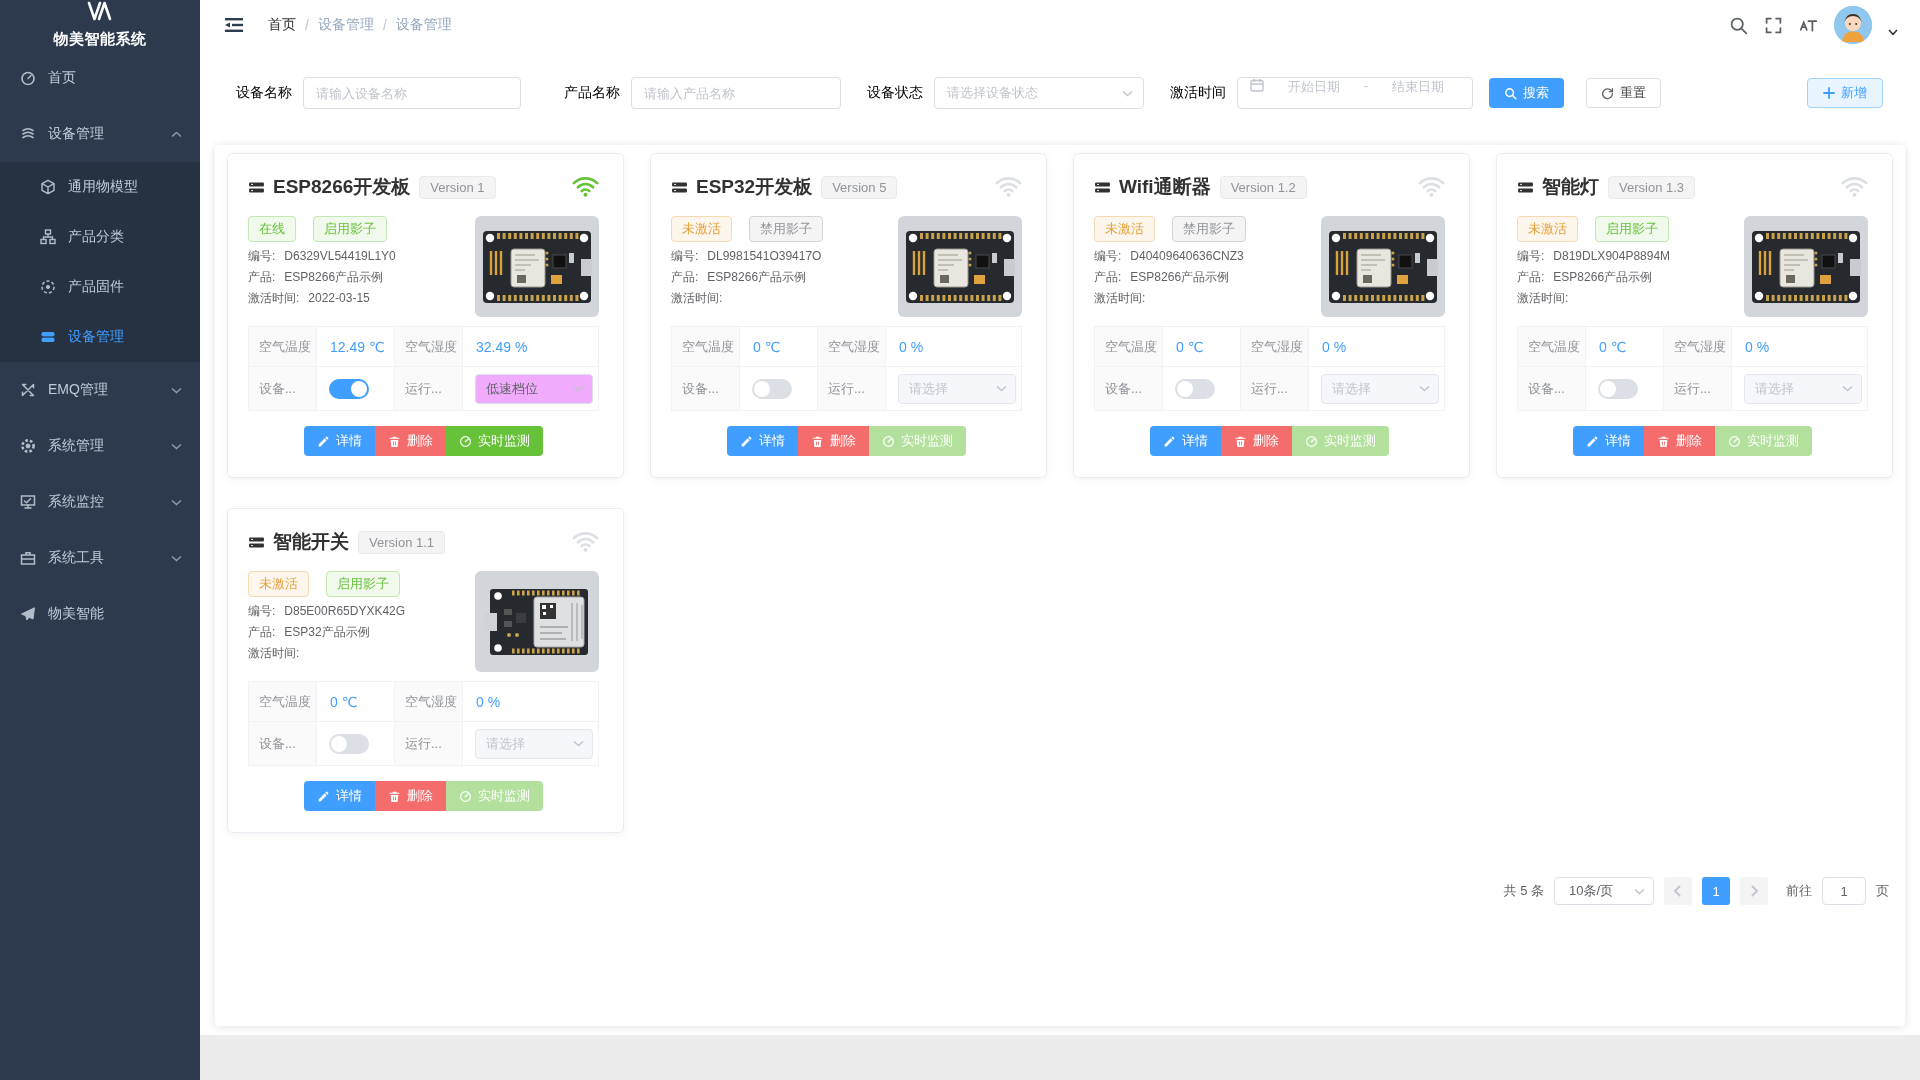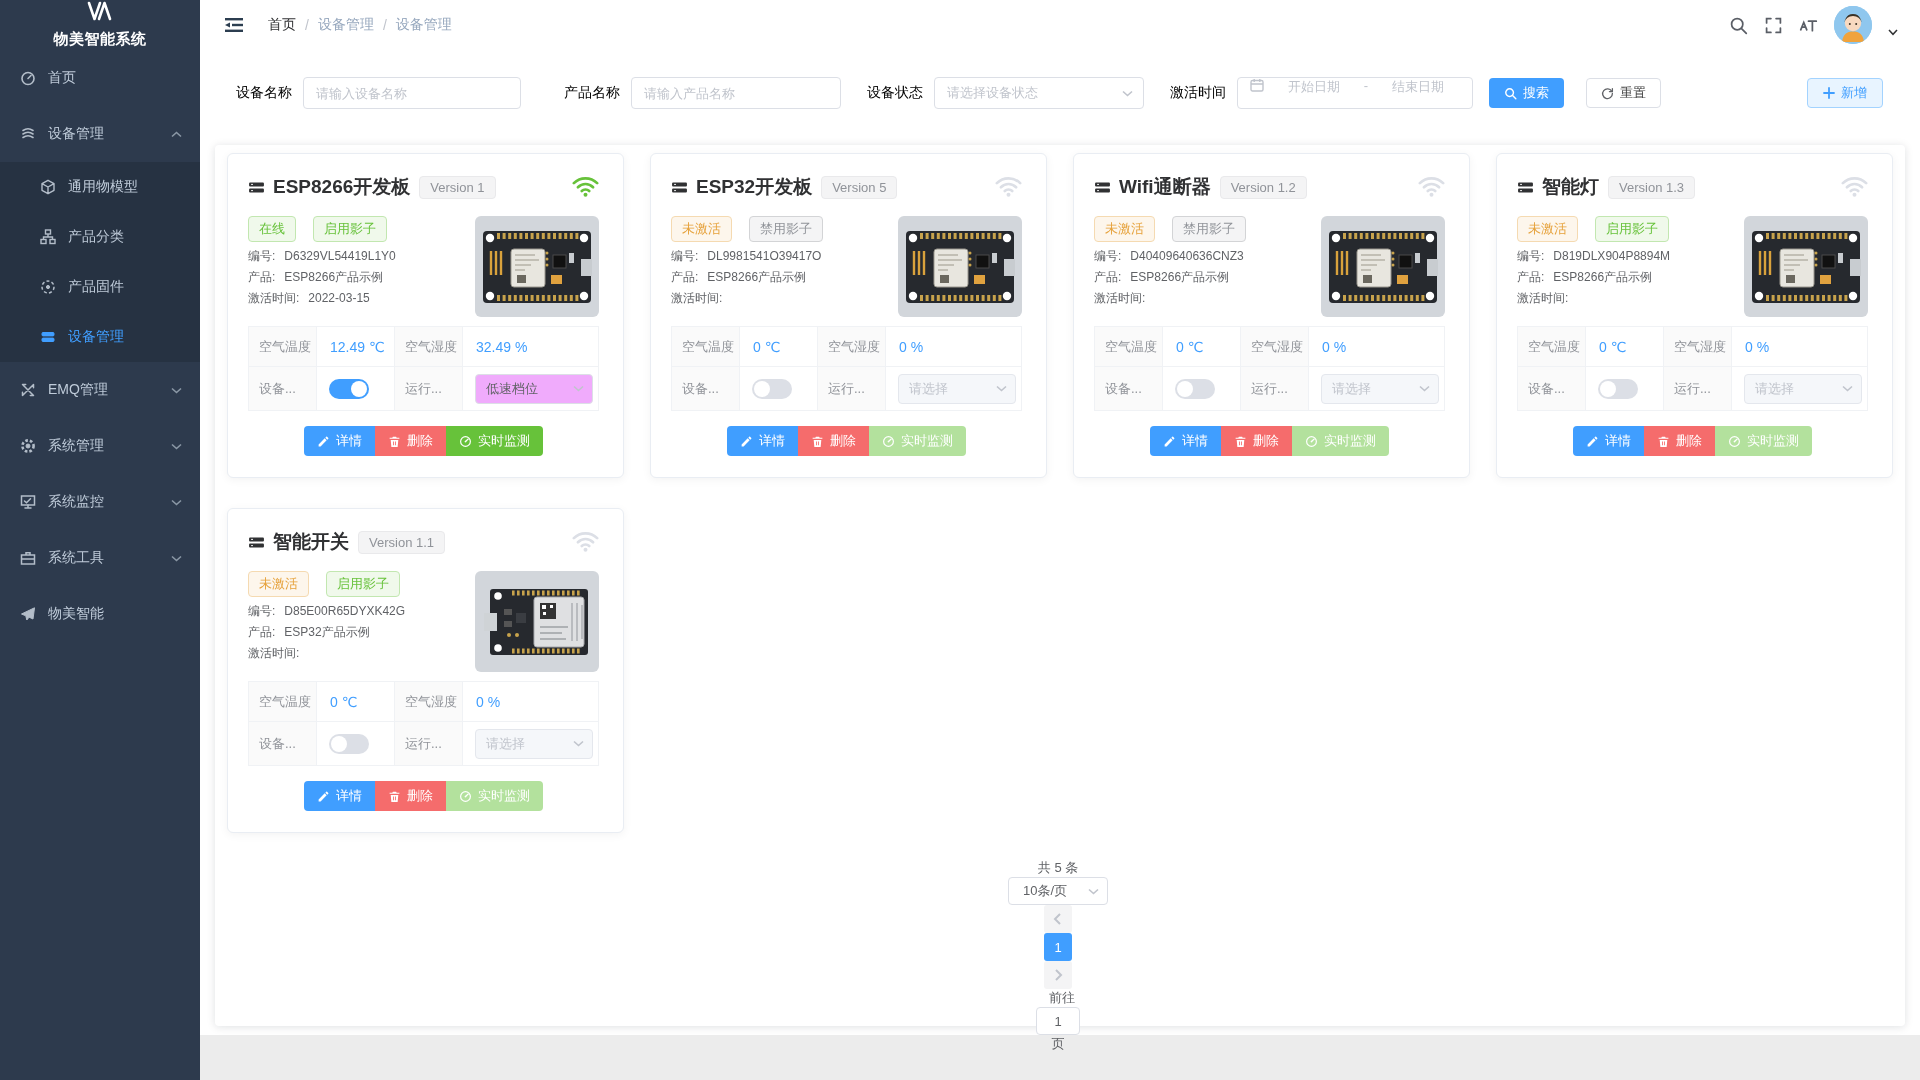--- a/index.html
+++ b/index.html
@@ -95,21 +95,21 @@
   .caret-svg polyline{fill:none;stroke:#c0c4cc;stroke-width:1.6;}
   .card-actions{margin-top:15px;display:flex;justify-content:center;}
   .cbtn{height:30px;border:none;color:#fff;font-size:13px;display:inline-flex;align-items:center;gap:6px;padding:0 13px;cursor:pointer;font-family:inherit;}
   .cbtn svg{width:13px;height:13px;}
   .cbtn-detail{background:#409EFF;border-radius:4px 0 0 4px;}
   .cbtn-del{background:#F56C6C;}
   .cbtn-mon{background:#67C23A;border-radius:0 4px 4px 0;}
   .cbtn-mon.disabled{background:#b3e19d;cursor:not-allowed;}
 
   
-  .pagination{margin-top:26px;display:flex;align-items:center;justify-content:flex-end;gap:0;padding-right:4px;font-size:13px;color:#606266;flex-direction:column;}
+  .pagination{margin-top:44px;display:flex;align-items:center;justify-content:flex-end;gap:10px;padding-right:4px;font-size:13px;color:#606266;}
   .pg-size{width:100px;height:28px;border:1px solid #dcdfe6;border-radius:4px;display:flex;align-items:center;padding:0 8px 0 14px;cursor:pointer;}
   .pg-size span{flex:1;font-size:13px;}
   .pg-btn{width:28px;height:28px;border:none;border-radius:3px;background:#f4f4f5;display:flex;align-items:center;justify-content:center;cursor:pointer;}
   .pg-btn svg{width:10px;height:12px;}
   .pg-btn svg polyline{fill:none;stroke:#c0c4cc;stroke-width:2;}
   .pg-page{width:28px;height:28px;border:none;border-radius:3px;background:#409EFF;color:#fff;font-size:13px;cursor:pointer;font-family:inherit;}
   .pg-goto{margin-left:8px;}
   .pg-input{width:44px;height:28px;border:1px solid #dcdfe6;border-radius:4px;text-align:center;font-size:13px;color:#606266;outline:none;font-family:inherit;}
 </style>
 </head>

